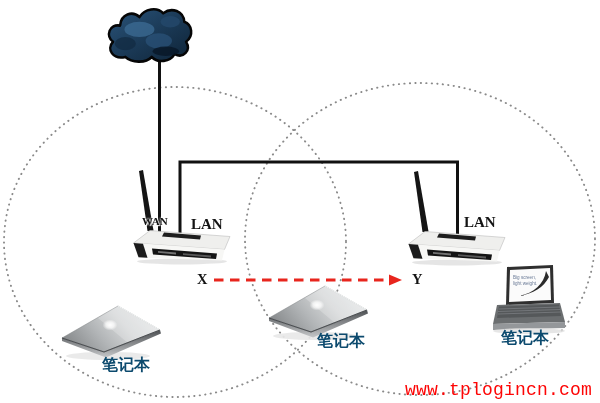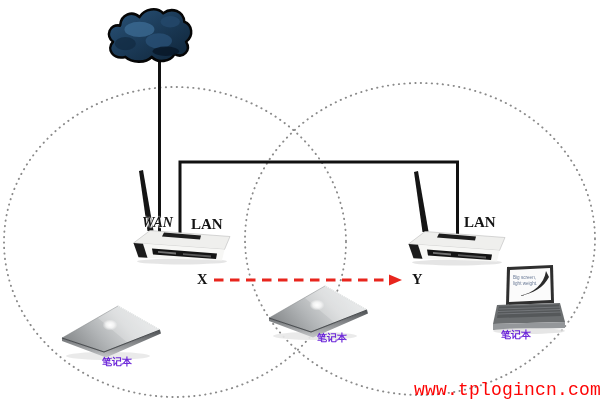--- a/index.html
+++ b/index.html
@@ -1,22 +1,22 @@
 <!DOCTYPE html>
 <html><head>
 <meta charset="utf-8">
 <style>
   html,body{margin:0;padding:0;background:#fff;}
   #stage{position:relative;width:600px;height:403px;background:#ffffff;overflow:hidden;font-family:"Liberation Serif",serif;}
   .lbl{position:absolute;font-weight:bold;color:#141414;white-space:nowrap;}
-  .port-lbl{font-size:14px;letter-spacing:0px;text-shadow:0 0 2px #fff,0 0 2px #fff,1px 1px 1px #fff;font-style:italic;}
+  .port-lbl{font-size:11px;letter-spacing:0px;text-shadow:0 0 2px #fff,0 0 2px #fff,1px 1px 1px #fff;}
   .port-lbl-sm{font-size:15px;letter-spacing:0px;text-shadow:0 0 2px #fff,0 0 2px #fff,1px 1px 1px #fff;}
   .xy-lbl{font-size:14.5px;}
-  .cn-lbl{font-size:10px;color:#6d28d9;}
-  #watermark{position:absolute;left:405px;top:380px;font-family:"Liberation Mono",monospace;font-size:18px;color:#fd0505;letter-spacing:0.2px;font-weight:normal;margin-left:9px;}
+  .cn-lbl{font-size:16px;color:#0c4a6e;}
+  #watermark{position:absolute;left:405px;top:380px;font-family:"Liberation Mono",monospace;font-size:18px;color:#fd0505;letter-spacing:0.2px;font-weight:normal;}
   svg.canvas{position:absolute;left:0;top:0;}
 </style>
 </head>
 <body>
 
 <div id="stage">
 <svg class="canvas" width="600" height="403" viewBox="0 0 600 403">
   <defs>
     <linearGradient id="lidGrad" x1="0" y1="0.7" x2="1" y2="0.3">
       <stop offset="0" stop-color="#85888a"></stop>

